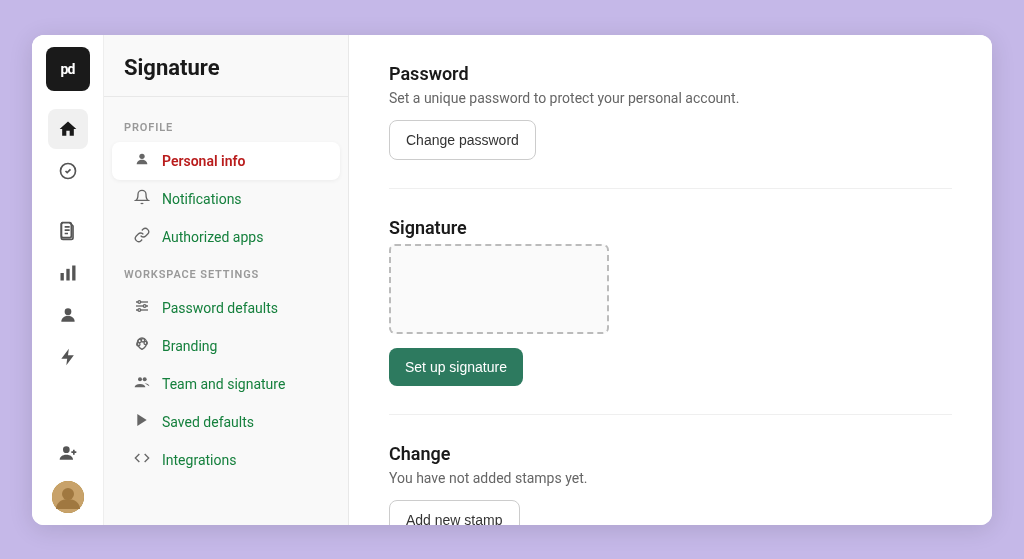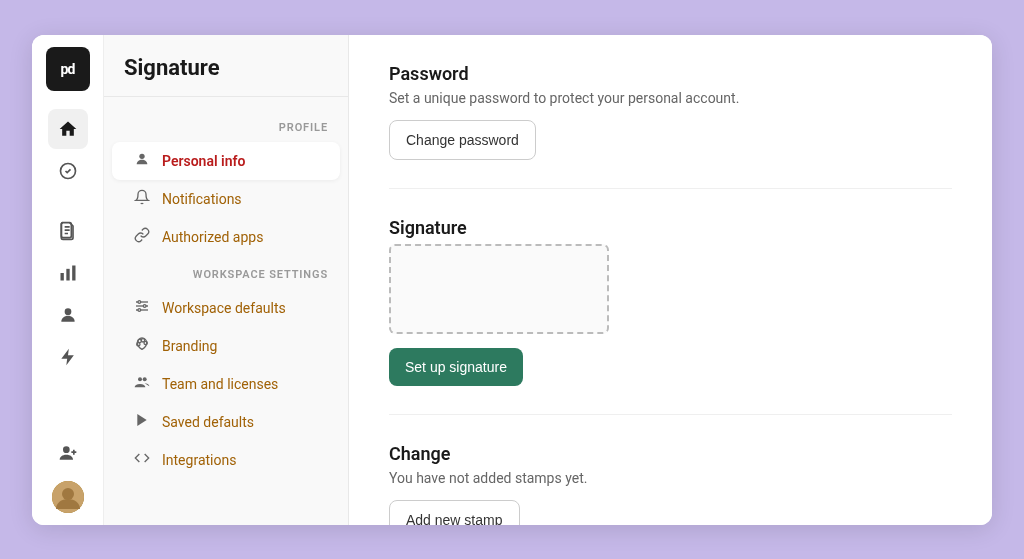--- a/index.html
+++ b/index.html
@@ -107,33 +107,32 @@
       margin-bottom: 12px;
     }
 
     .sidebar-section-label {
       font-size: 11px;
       font-weight: 600;
       color: #999;
       letter-spacing: 0.08em;
       text-transform: uppercase;
       padding: 12px 20px 8px 20px;
-      text-align: right;
     }
 
     .sidebar-item {
       display: flex;
       align-items: center;
       gap: 10px;
       padding: 9px 20px;
       cursor: pointer;
       border-radius: 8px;
       margin: 0 8px;
       font-size: 14px;
-      color: #a16207;
+      color: #15803d;
       transition: background 0.15s;
     }
     .sidebar-item.active {
       background: #fff;
       font-weight: 600;
       color: #b91c1c;
       box-shadow: 0 1px 4px rgba(0,0,0,0.06);
     }
 
     .sidebar-item-icon {
@@ -326,21 +325,21 @@
             <line x1="10" y1="6" x2="21" y2="6"></line>
           <line x1="3" y1="12" x2="14" y2="12"></line>
             <line x1="18" y1="12" x2="21" y2="12"></line>
           <line x1="3" y1="18" x2="6" y2="18"></line>
             <line x1="10" y1="18" x2="21" y2="18"></line>
           <circle cx="8" cy="6" r="2"></circle>
             <circle cx="16" cy="12" r="2"></circle>
             <circle cx="8" cy="18" r="2"></circle>
         </svg>
       </span>
-      <span>Workspace defaults</span>
+      <span>Password defaults</span>
     </div>
 
     <div class="sidebar-item">
       <span class="sidebar-item-icon">
         <svg width="16" height="16" viewBox="0 0 24 24" fill="none" stroke="currentColor" stroke-width="2">
           <circle cx="13.5" cy="6.5" r="2.5"></circle>
           <circle cx="17.5" cy="10.5" r="2.5"></circle>
           <circle cx="8.5" cy="7.5" r="2.5"></circle>
           <circle cx="6.5" cy="12.5" r="2.5"></circle>
           <path d="M12 20s7-4 7-10a7 7 0 00-14 0c0 6 7 10 7 10z"></path>
@@ -351,21 +350,21 @@
 
     <div class="sidebar-item">
       <span class="sidebar-item-icon">
         <svg width="16" height="16" viewBox="0 0 24 24" fill="currentColor">
           <circle cx="9" cy="8" r="3"></circle>
           <circle cx="16" cy="8" r="3"></circle>
           <path d="M1 20c0-3 3-5 8-5s8 2 8 5"></path>
           <path d="M16 14c3 0 7 1.5 7 4.5"></path>
         </svg>
       </span>
-      <span>Team and licenses</span>
+      <span>Team and signature</span>
     </div>
 
     <div class="sidebar-item">
       <span class="sidebar-item-icon">
         <svg width="16" height="16" viewBox="0 0 24 24" fill="currentColor">
           <polygon points="5,3 19,12 5,21"></polygon>
         </svg>
       </span>
       <span>Saved defaults</span>
     </div>

